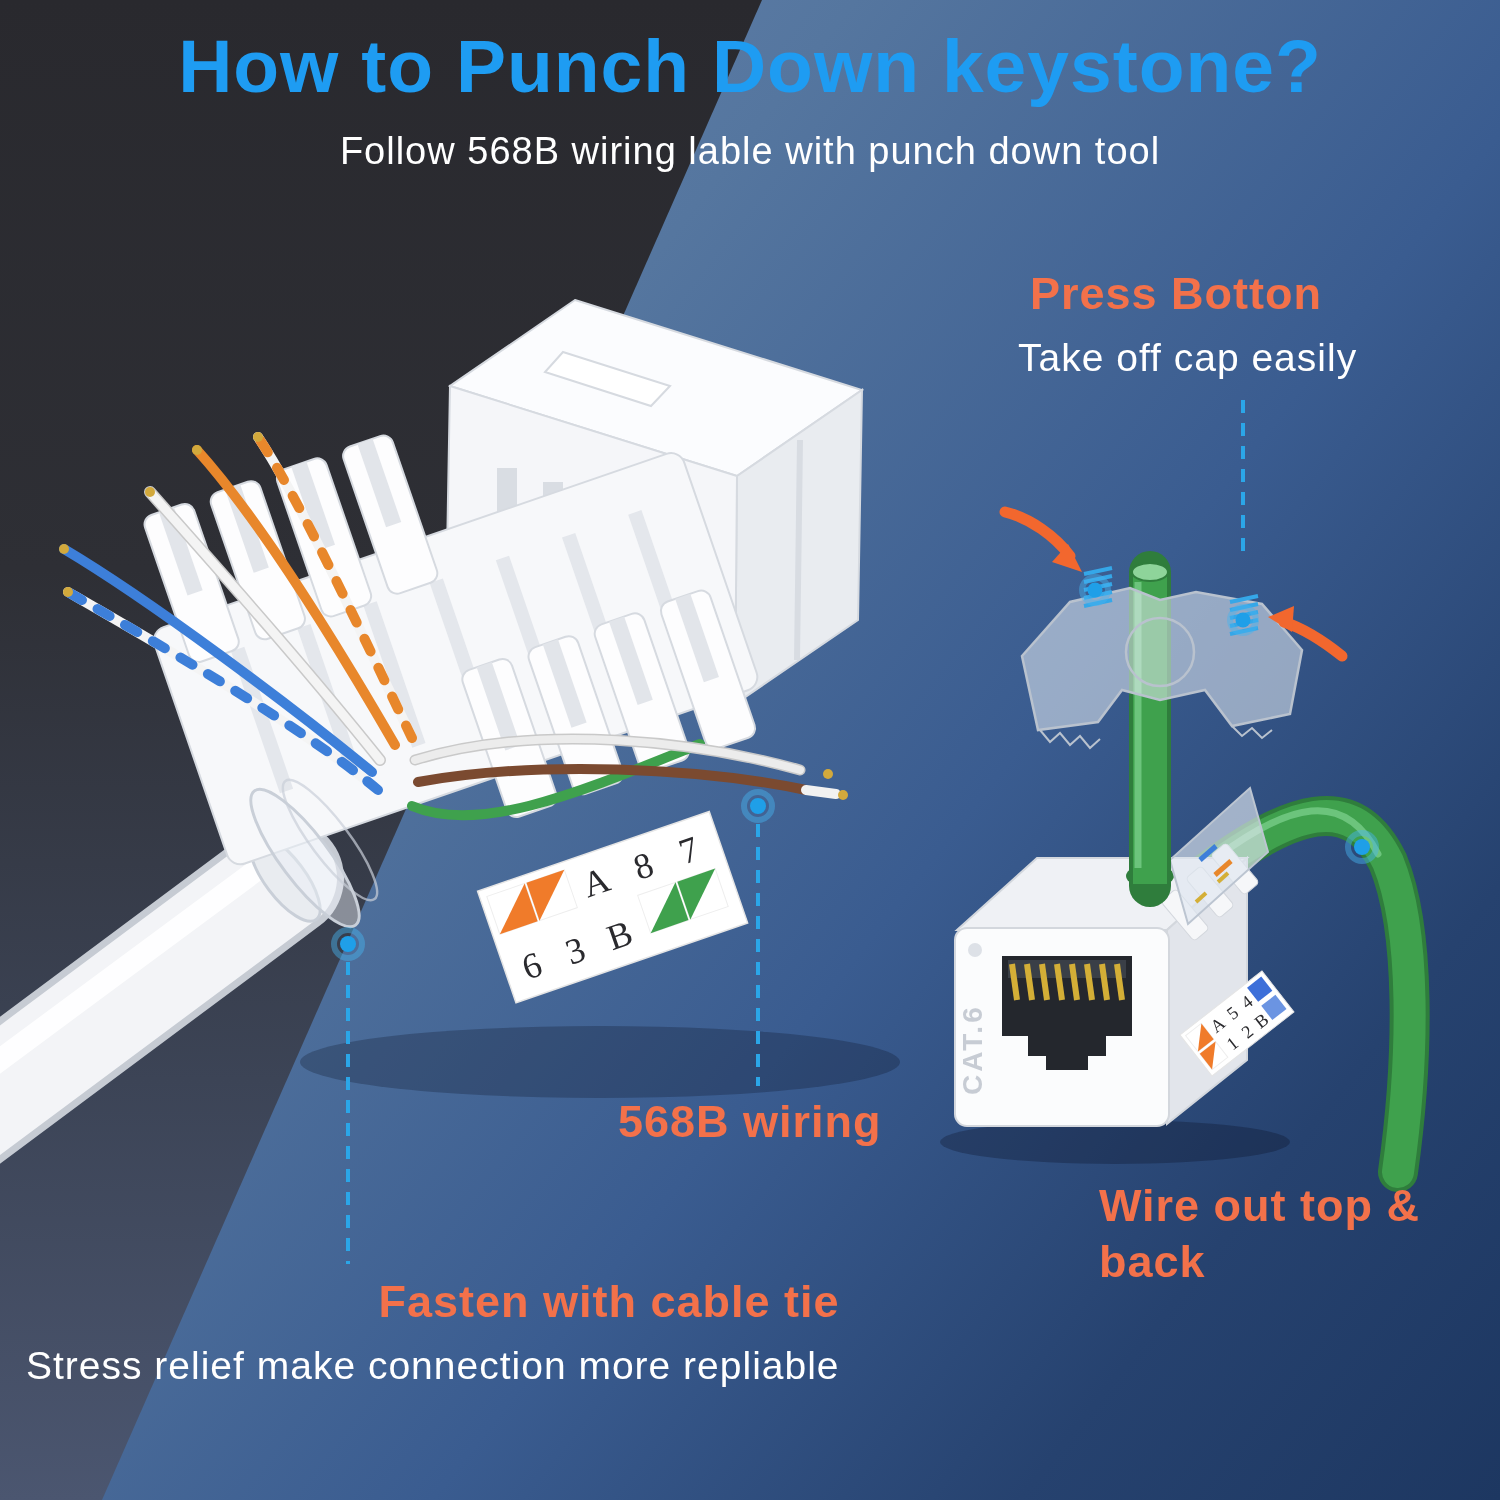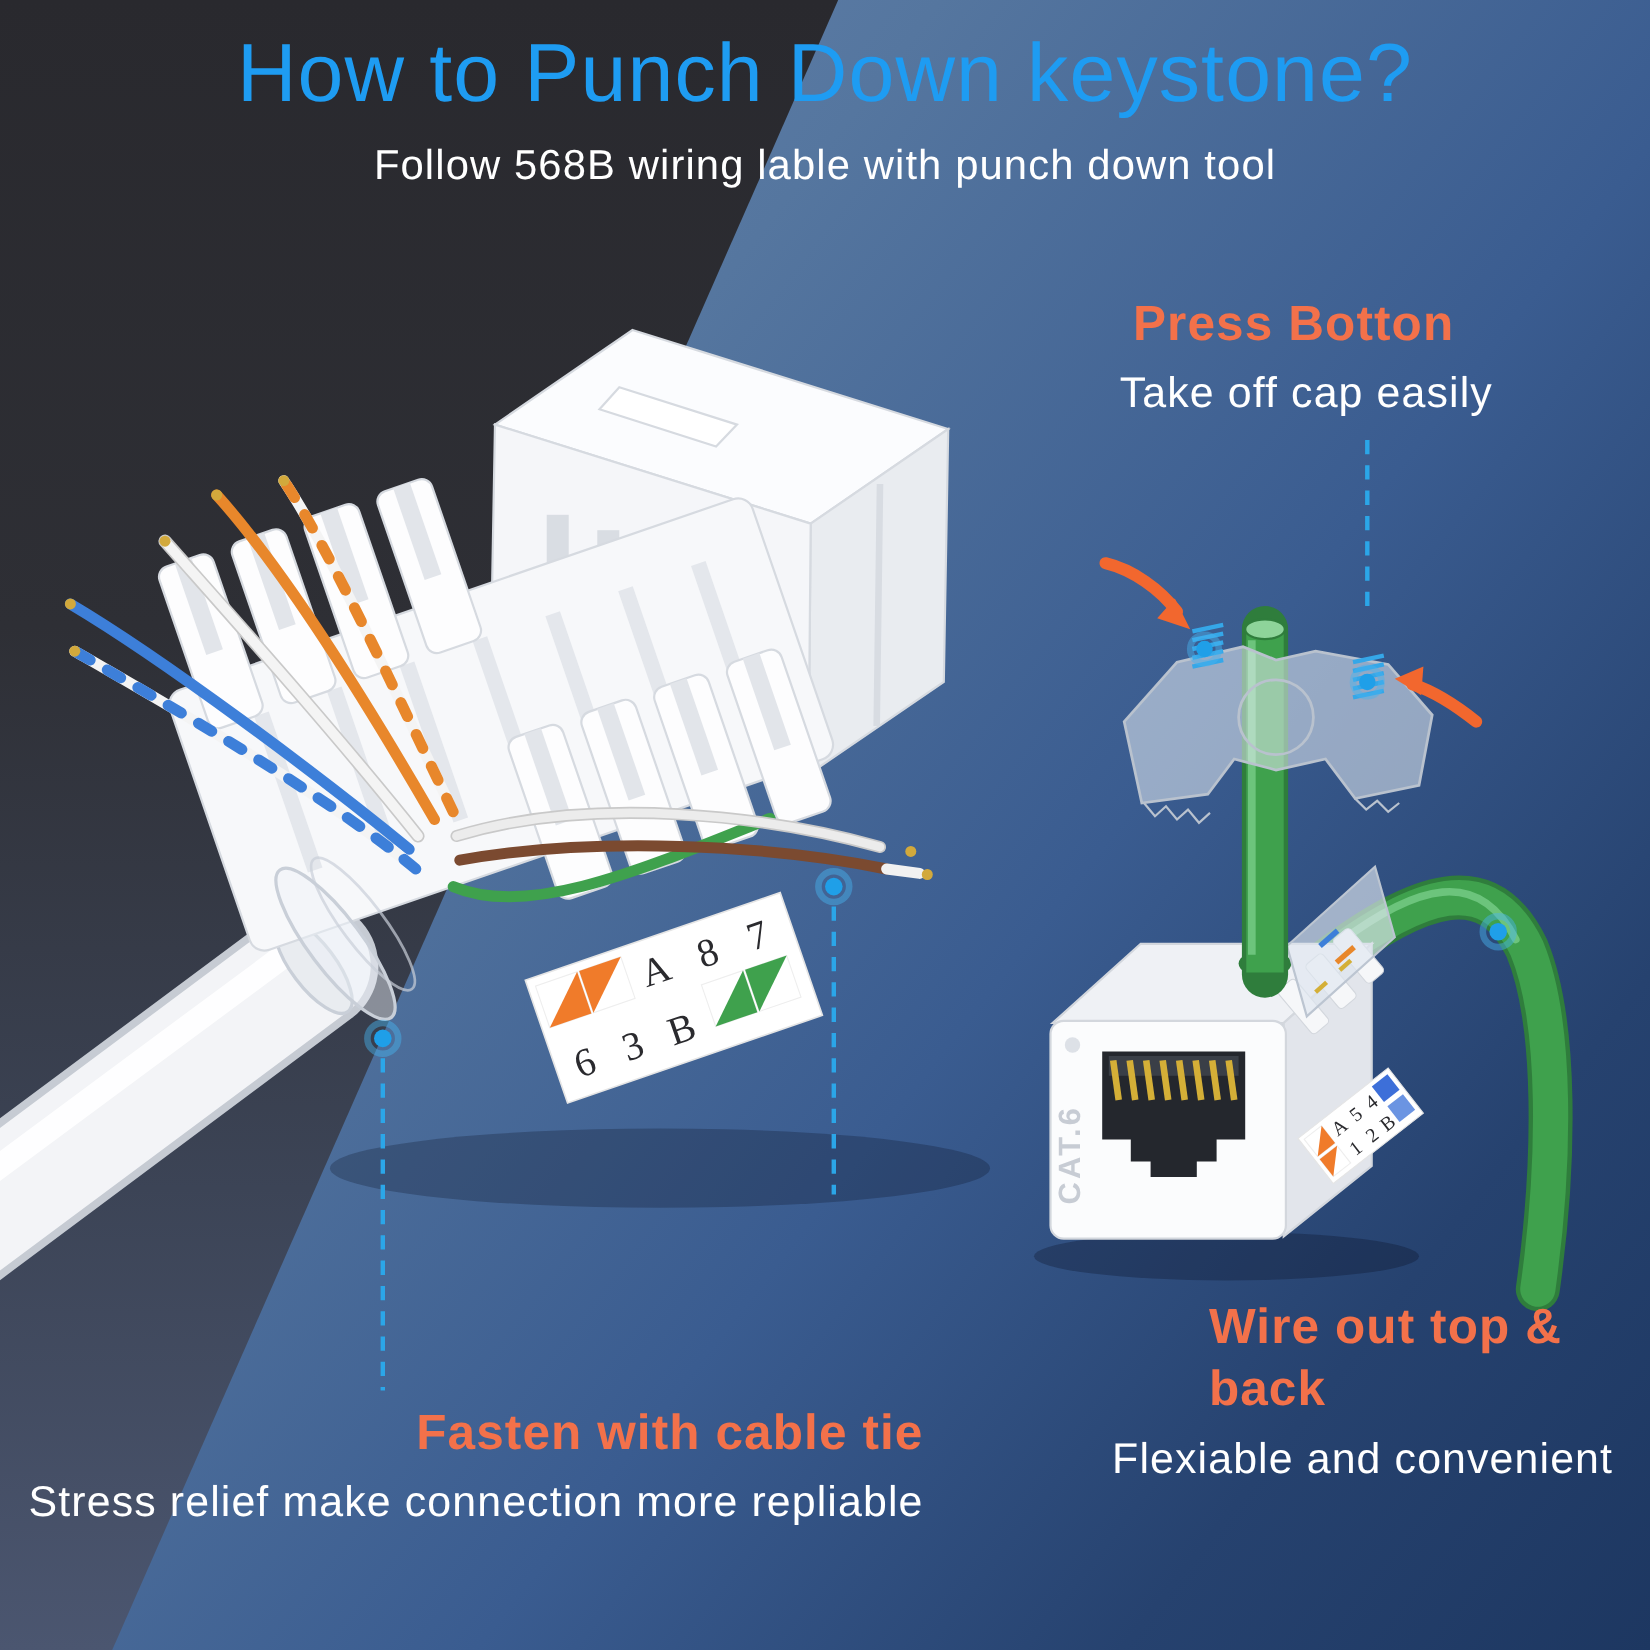--- a/index.html
+++ b/index.html
@@ -20,21 +20,21 @@
   .bg-blue{background:linear-gradient(128deg,#6b88b4 0%,#55769f 32%,#3a5c90 60%,#26426f 82%,#1d3761 100%);}
   .bg-dark{
     position:absolute;inset:0;z-index:1;
     clip-path:polygon(0 0,50.8% 0,6.8% 100%,0 100%);
     background:linear-gradient(180deg,#29292e 0%,#2e2f35 38%,#3c4456 72%,#4b5670 100%);
   }
   .art{position:absolute;inset:0;z-index:2;}
   .txt{position:absolute;z-index:3;line-height:1.25;}
   .title{
     top:20px;left:0;width:100%;text-align:center;margin:0;
-    font-size:75px;font-weight:400;letter-spacing:1px;
+    font-size:75px;font-weight:700;letter-spacing:1px;
     color:var(--accent-blue,#1E9CF2);
   }
   .subtitle{
     top:128px;left:0;width:100%;text-align:center;margin:0;
     font-size:38px;font-weight:500;letter-spacing:1px;
     color:var(--text-white,#fff);
   }
   .co-heading{
     font-size:45px;font-weight:600;letter-spacing:1px;
     color:var(--accent-orange,#F3714A);
@@ -311,23 +311,23 @@
   </svg>
 
   <h1 class="txt title">How to Punch Down keystone?</h1>
   <p class="txt subtitle">Follow 568B wiring lable with punch down tool</p>
 
   <div class="txt press">
     <div class="co-heading">Press Botton</div>
     <div class="co-sub">Take off cap easily</div>
   </div>
 
+  <div class="txt wiring-label">568B wiring</div>
 
   <div class="txt fasten">
     <div class="co-heading">Fasten with cable tie</div>
     <div class="co-sub">Stress relief make connection more repliable</div>
   </div>
 
   <div class="txt wireout">
     <div class="co-heading">Wire out top &amp; back</div>
-    <div class="co-sub">Flexiable and convenient</div>
   </div>
 </div>
 
 </body></html>

